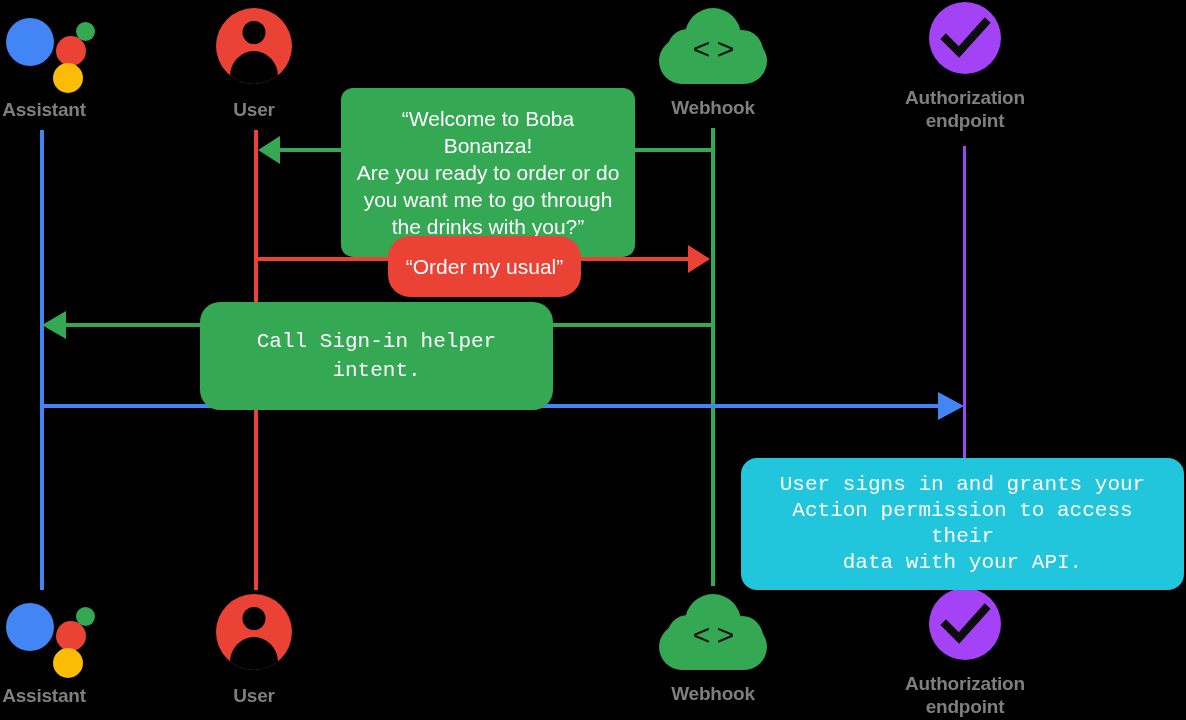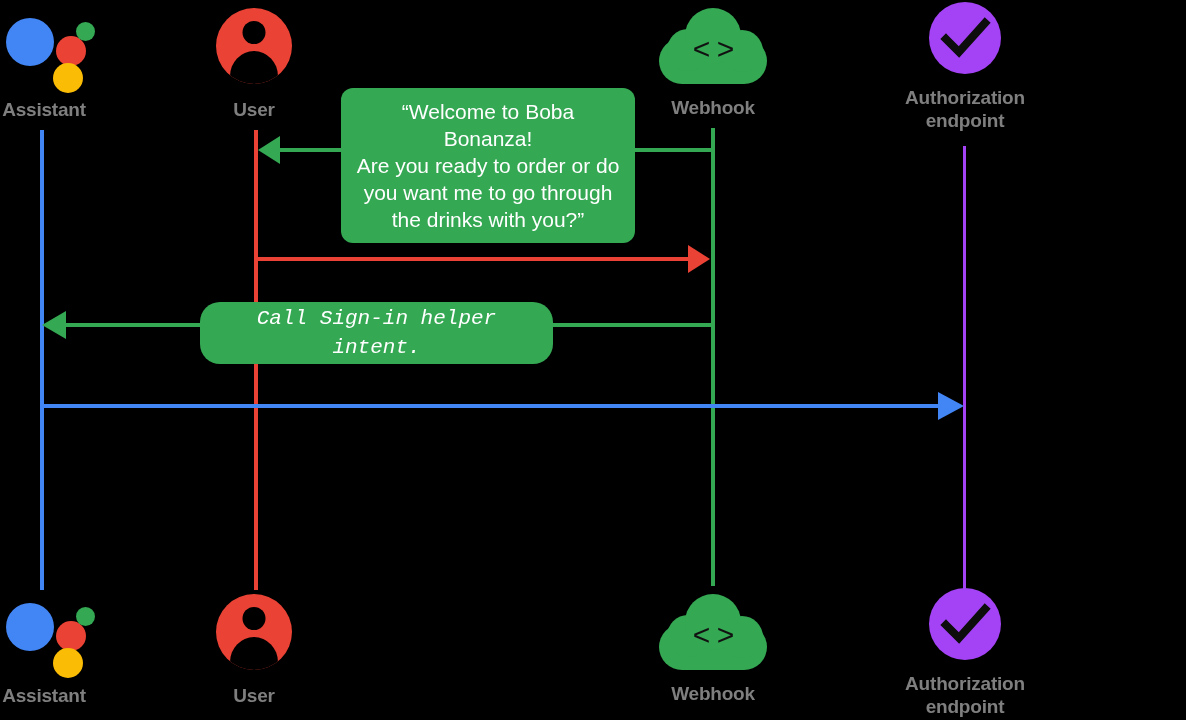--- a/index.html
+++ b/index.html
@@ -161,29 +161,28 @@
     box-sizing: border-box;
     color: #ffffff;
     text-align: center;
     z-index: 5;
   }
   .msg-sans {
     font-family: "Liberation Sans", sans-serif;
     font-size: 21px;
     line-height: 27px;
     border-radius: 12px;
-    padding: 10px 14px;
+    padding: 17px 14px;
   }
   .msg-mono {
     font-family: "Liberation Mono", monospace;
-    font-style: italic;
     font-size: 21px;
     line-height: 29px;
     border-radius: 14px;
-    padding: 2px 16px;
+    padding: 25px 16px;
     white-space: pre-line;
   }
 </style>
 </head>
 <body>
 
 <div id="canvas">
 
   <div class="lifeline" style="left:40px; top:130px; height:460px; background:#4285F4;"></div>
   <div class="lifeline" style="left:254px; top:130px; height:460px; background:#EA4335;"></div>
@@ -223,28 +222,32 @@
 
   <div class="arrow-line" style="left:274px; top:148px; width:439px; background:#34A853;"></div>
   <div class="arrow-head" style="left:258px; top:136px; border-right:22px solid #34A853;"></div>
   <div class="msg msg-sans" style="left:341px; top:88px; width:294px; background:#34A853; white-space:pre-line;">“Welcome to Boba Bonanza!
 Are you ready to order or do
 you want me to go through
 the drinks with you?”</div>
 
   <div class="arrow-line" style="left:256px; top:257px; width:434px; background:#EA4335;"></div>
   <div class="arrow-head" style="left:688px; top:245px; border-left:22px solid #EA4335;"></div>
+  <div class="msg msg-sans" style="left:388px; top:236px; width:193px; background:#EA4335; border-radius:22px;">“Order my usual”</div>
 
   <div class="arrow-line" style="left:60px; top:323px; width:653px; background:#34A853;"></div>
   <div class="arrow-head" style="left:42px; top:311px; border-right:24px solid #34A853;"></div>
   <div class="msg msg-mono" style="left:200px; top:302px; width:353px; background:#34A853; border-radius:20px;">Call Sign-in helper intent.</div>
 
   <div class="arrow-line" style="left:40px; top:404px; width:900px; background:#4285F4;"></div>
   <div class="arrow-head" style="left:938px; top:392px; border-left:26px solid #4285F4;"></div>
 
+  <div class="msg msg-mono" style="left:741px; top:458px; width:443px; background:#21C6DC; border-radius:16px; line-height:26px; padding-top:14px; padding-bottom:14px;">User signs in and grants your
+Action permission to access their
+data with your API.</div>
 
   <div class="assistant-icon" style="left:6px; top:593px;">
     <div class="dot dot-blue"></div>
     <div class="dot dot-red"></div>
     <div class="dot dot-green"></div>
     <div class="dot dot-yellow"></div>
   </div>
   <div class="actor-label" style="left:-36px; top:684px; width:160px;">Assistant</div>
 
   <div class="user-icon" style="left:216px; top:594px;">

